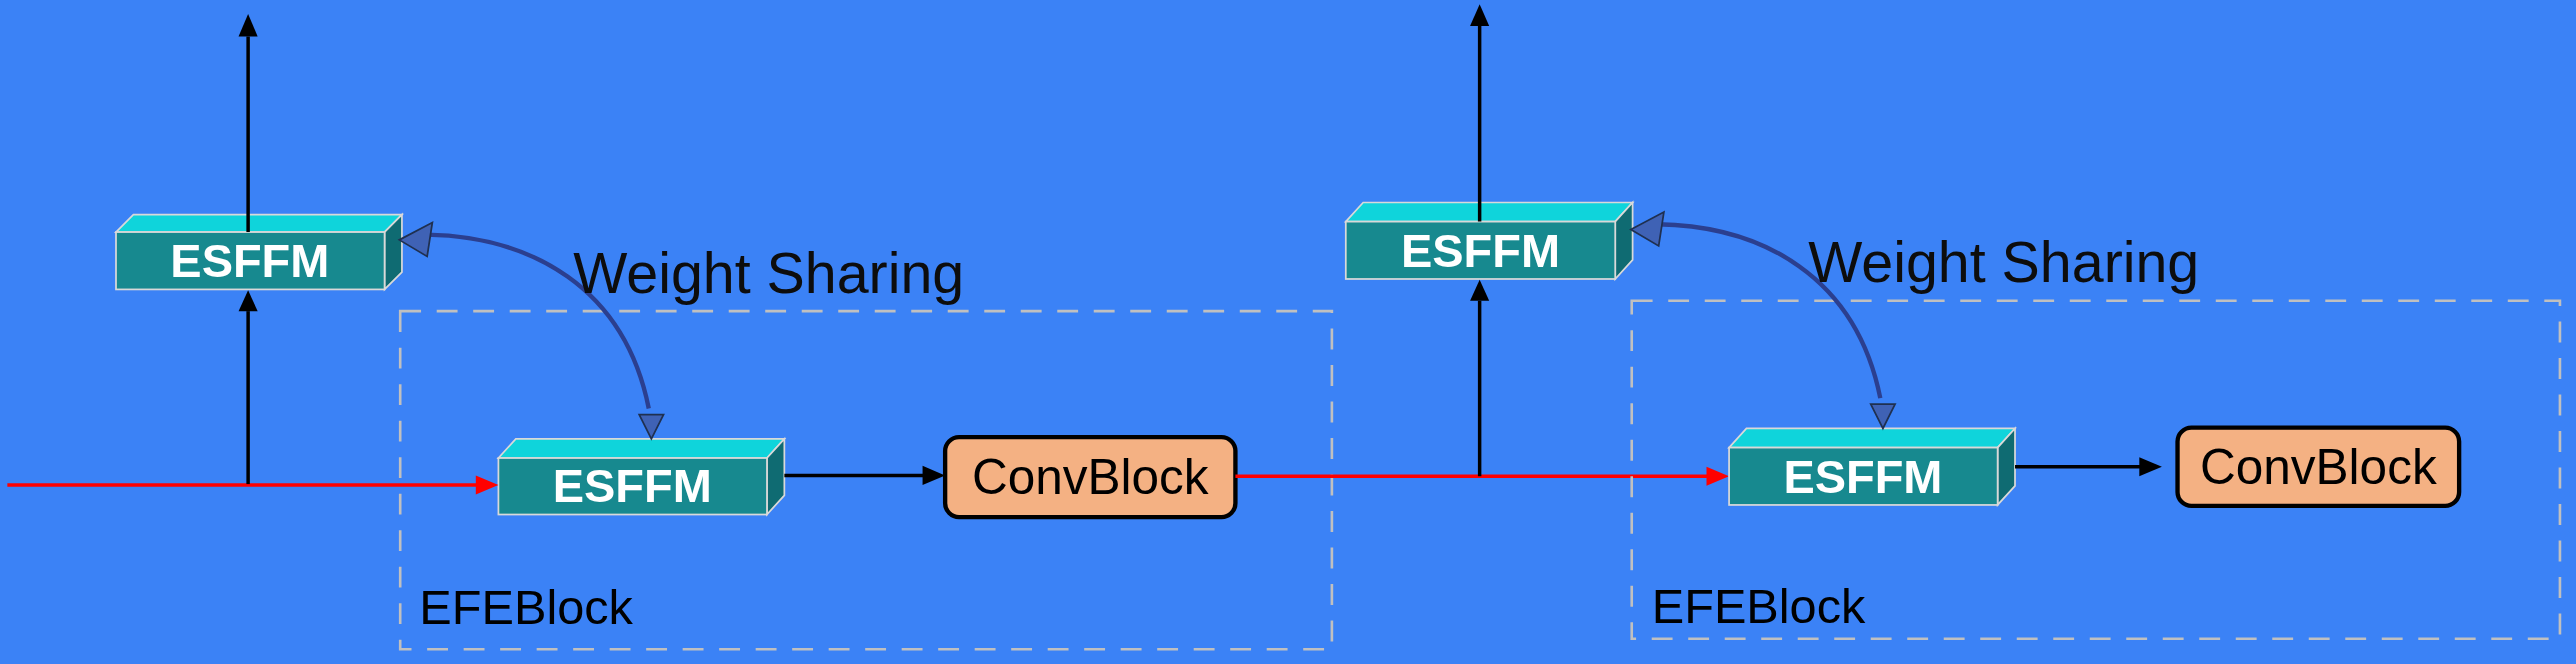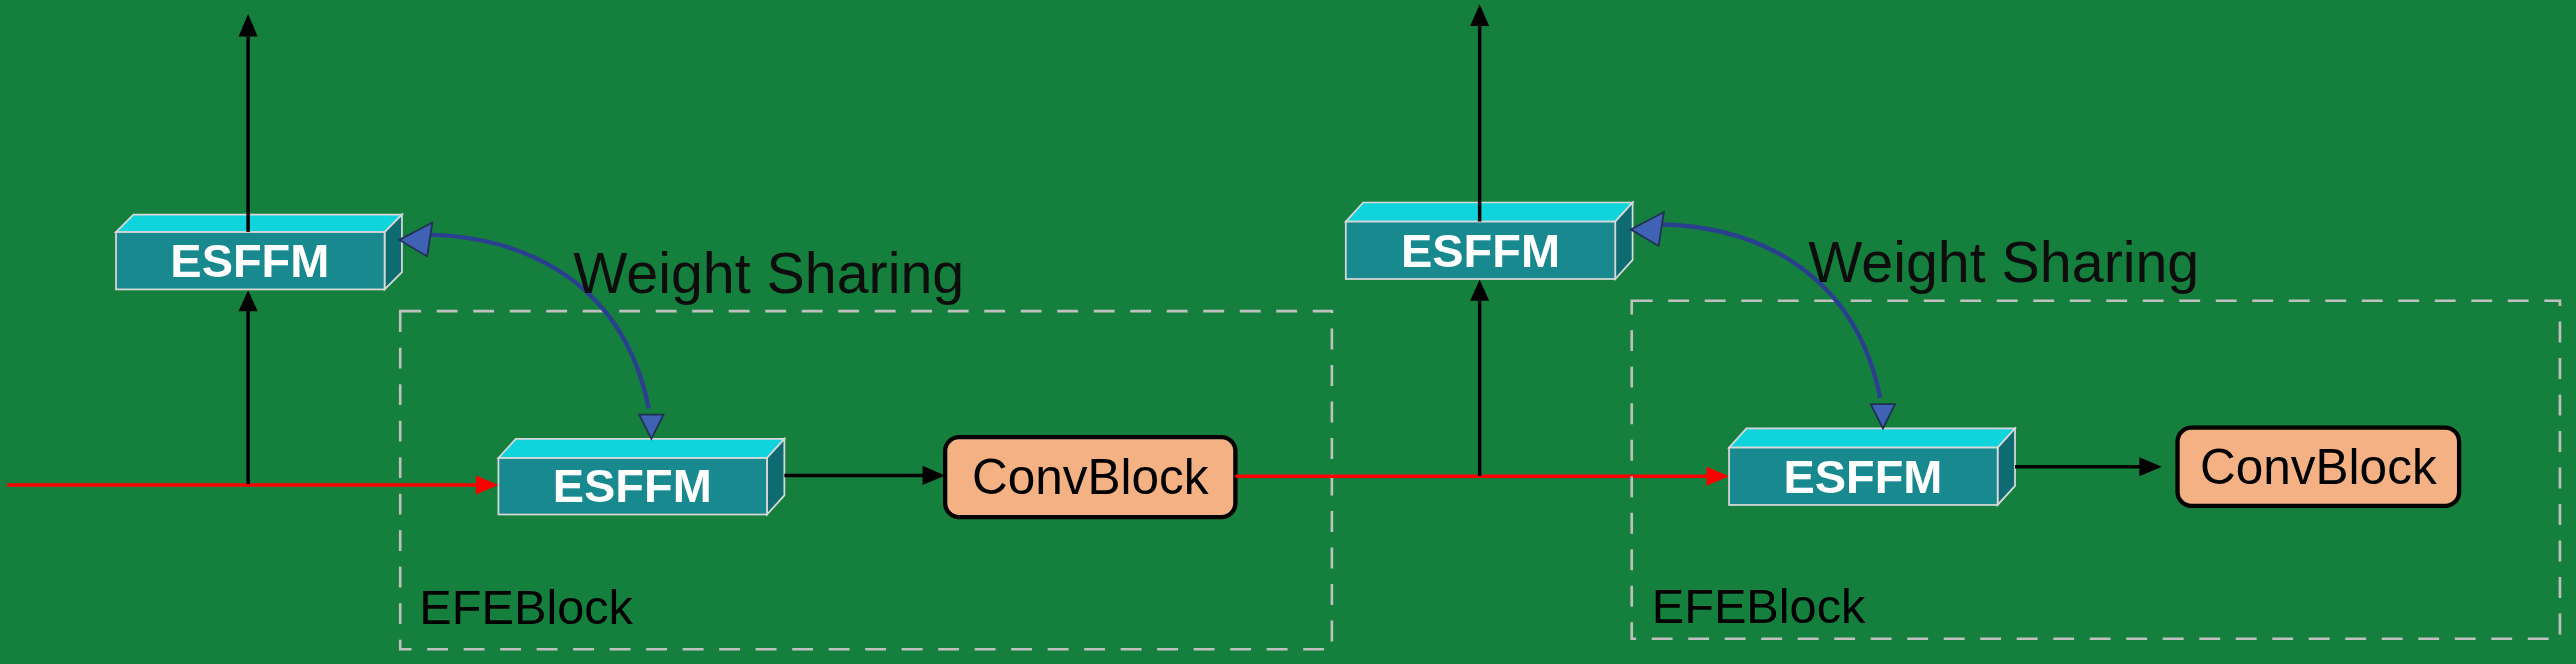--- a/index.html
+++ b/index.html
@@ -1,16 +1,16 @@
 <!DOCTYPE html>
 <html style="font-size:14px"><head>
 <meta charset="utf-8">
 <style>
   html, body { margin: 0; padding: 0; background: #ffffff; }
-  .stage { width: 2576px; height: 664px; position: relative; background: #15803d; }
+  .stage { width: 2576px; height: 664px; position: relative; background: #3b82f6; }
   svg { display: block; }
   text { font-family: "Liberation Sans", sans-serif; }
   .esffm-label  { font-size: 54px; font-weight: 700; fill: #ffffff; text-anchor: middle; }
   .conv-label   { font-size: 57px; font-weight: 400; fill: #000000; text-anchor: middle; }
   .efe-label    { font-size: 56px; font-weight: 400; fill: #000000; text-anchor: start; }
   .ws-label     { font-size: 66px; font-weight: 400; fill: #0d0d0d; text-anchor: middle; }
 </style>
 </head>
 <body>
 

